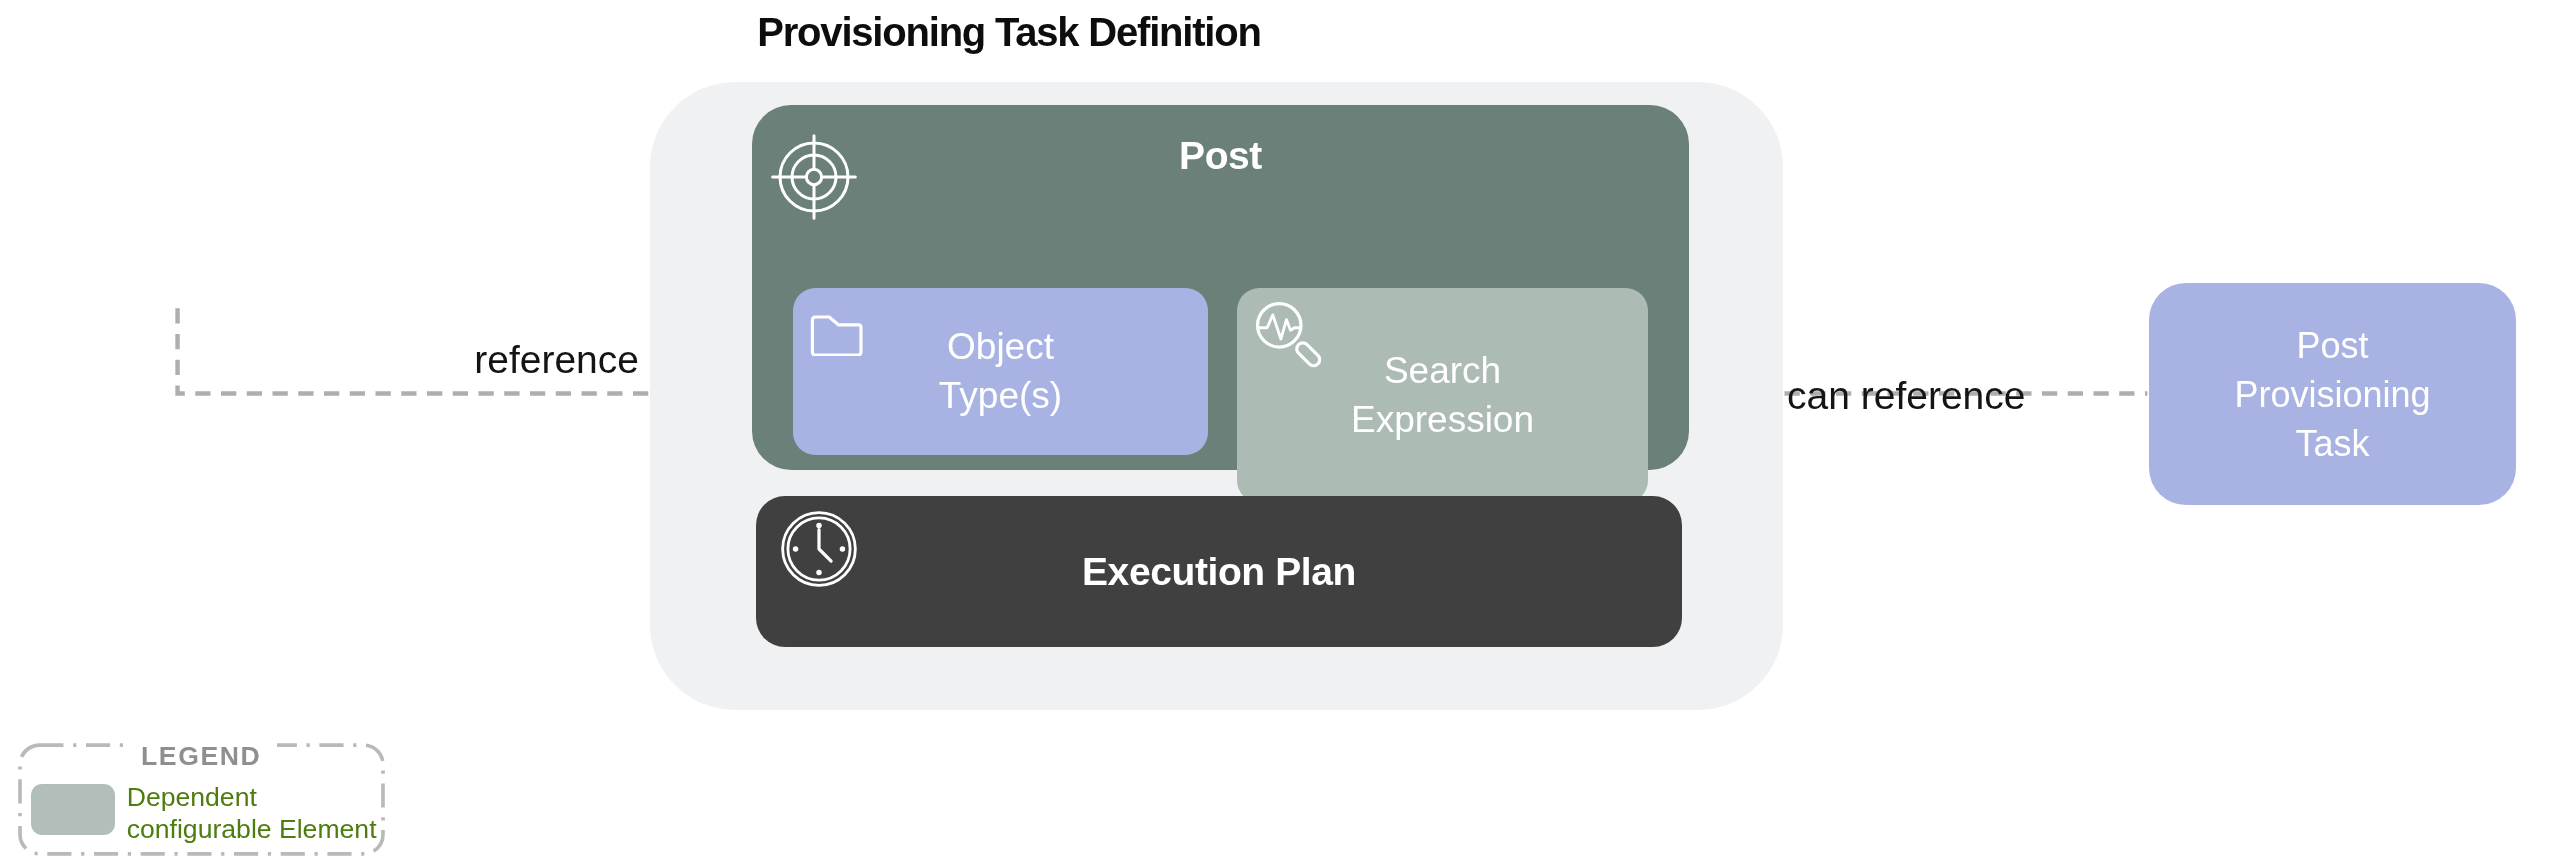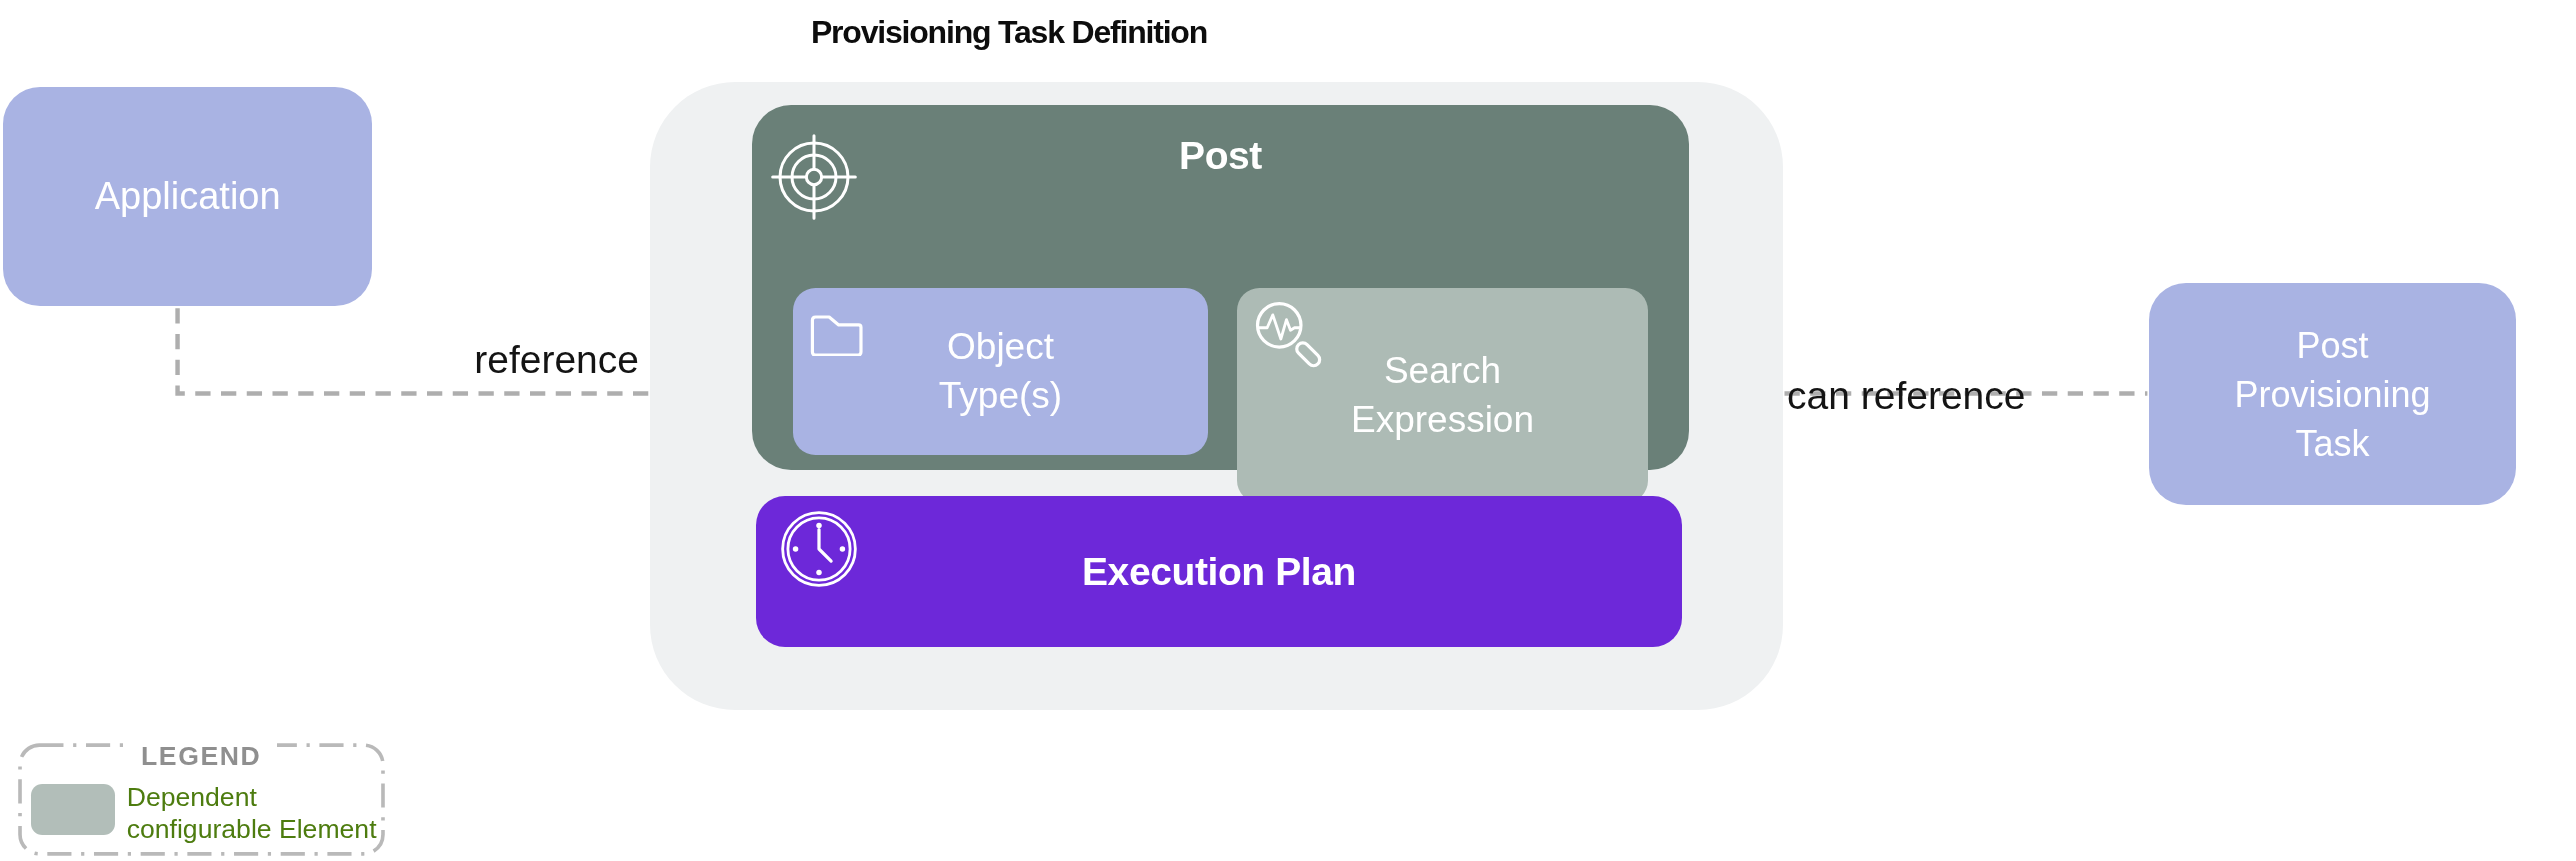--- a/index.html
+++ b/index.html
@@ -2,21 +2,21 @@
 <html style="font-size:13px"><head>
 <meta charset="utf-8">
 <style>
   html,body{margin:0;padding:0;background:#ffffff;}
   .canvas{
     position:relative;width:2576px;height:861px;overflow:hidden;
     font-family:"Liberation Sans", sans-serif;background:#ffffff;
   }
   .title{
     position:absolute;left:683px;top:0px;width:652px;margin:0;
-    font-size:32px;font-weight:700;letter-spacing:-1.2px;color:#0d0d0d;
+    font-size:40px;font-weight:700;letter-spacing:-1.2px;color:#0d0d0d;
     text-align:center;line-height:64px;
   }
   svg.connectors{position:absolute;left:0;top:0;z-index:1;}
   .dash{fill:none;stroke:#AEAEAE;stroke-width:5.5;stroke-dasharray:19 13;}
   .node{position:absolute;display:flex;align-items:center;justify-content:center;color:#ffffff;z-index:2;}
   .node .lbl{text-align:center;}
   .app{left:3.2px;top:87px;width:369px;height:219px;border-radius:37px;font-size:38px;}
   .container-box{position:absolute;left:650px;top:82px;width:1133px;height:628px;border-radius:85px;z-index:2;}
   .scope-box{position:absolute;left:102px;top:22.5px;width:937px;height:365px;border-radius:39px;}
   .scope-title{position:absolute;left:0;top:29px;width:100%;text-align:center;
@@ -49,23 +49,20 @@
 
 <div class="canvas">
 
   <h1 class="title">Provisioning Task Definition</h1>
 
   <svg class="connectors" width="2576" height="861" viewBox="0 0 3200 1070">
     <path class="dash" d="M 220 383 L 220 489 L 806 489"></path>
     <path class="dash" d="M 2217 489 L 2668 489"></path>
   </svg>
 
-  <div class="node app" style="background-color: rgb(169, 179, 227);">
-    <span class="lbl">Application</span>
-  </div>
 
   <div class="edge-label ref">reference</div>
   <div class="edge-label canref">can reference</div>
 
   <div class="container-box" style="background-color: rgb(239, 241, 242);">
 
     <div class="scope-box" style="background-color: rgb(106, 128, 120);">
       <svg class="icon" style="left:12px;top:22.5px" width="100" height="100" viewBox="0 0 150 150">
         <path stroke-width="4.5" d="M 75 13 L 75 63 M 75 87 L 75 137 M 13 75 L 63 75 M 87 75 L 137 75"></path>
         <circle cx="75" cy="75" r="51" stroke-width="4.5"></circle>
@@ -84,21 +81,21 @@
       <div class="node search" style="background-color: rgb(173, 187, 181);">
         <svg class="icon" style="left:13px;top:10.5px" width="81" height="74" viewBox="0 0 100 92">
           <circle cx="36" cy="34" r="27" stroke-width="4"></circle>
           <path stroke-width="3.5" d="M 10 37 L 21 37 L 28 21 L 38 51 L 45 27 L 50 40 L 55 37 L 62 37"></path>
           <rect x="-7.5" y="-17" width="15" height="34" rx="7.5" stroke-width="4" transform="translate(72,70) rotate(-45)"></rect>
         </svg>
         <span class="lbl">Search Expression</span>
       </div>
     </div>
 
-    <div class="node exec" style="background-color: #6d28d9;">
+    <div class="node exec" style="background-color: #404040;">
       <svg class="icon" style="left:21px;top:11.3px" width="84" height="84" viewBox="0 0 104 104">
         <circle cx="52" cy="52" r="45" stroke-width="3.5"></circle>
         <circle cx="52" cy="52" r="38.5" stroke-width="3.5"></circle>
         <circle class="dot" cx="52" cy="23" r="3.4"></circle>
         <circle class="dot" cx="81" cy="52" r="3.4"></circle>
         <circle class="dot" cx="52" cy="81" r="3.4"></circle>
         <circle class="dot" cx="23" cy="52" r="3.4"></circle>
         <path stroke-width="4" d="M 52 28 L 52 52 L 67 67"></path>
       </svg>
       <span class="lbl">Execution Plan</span>

